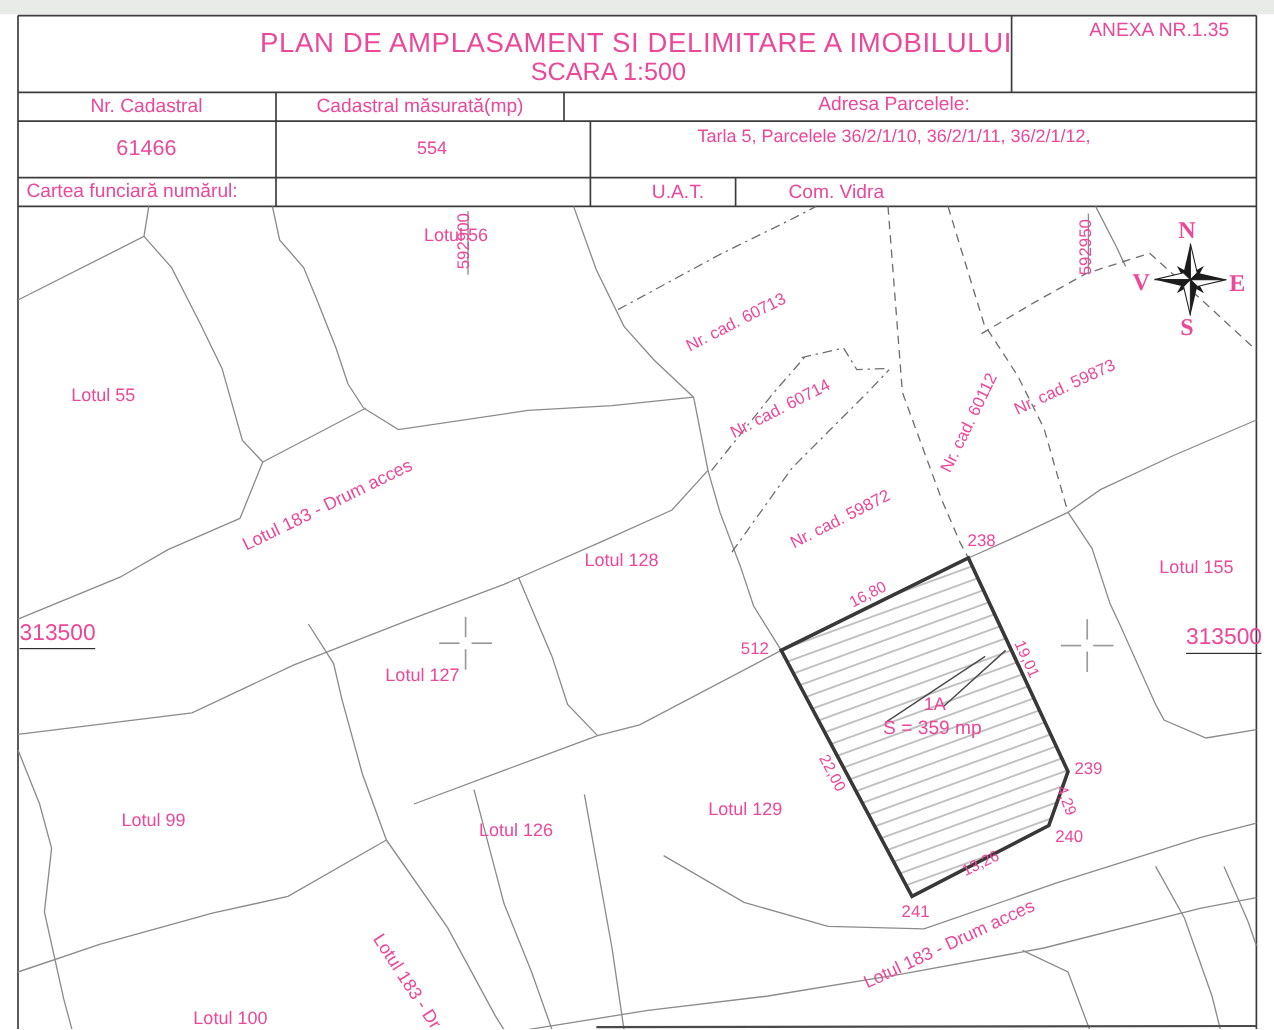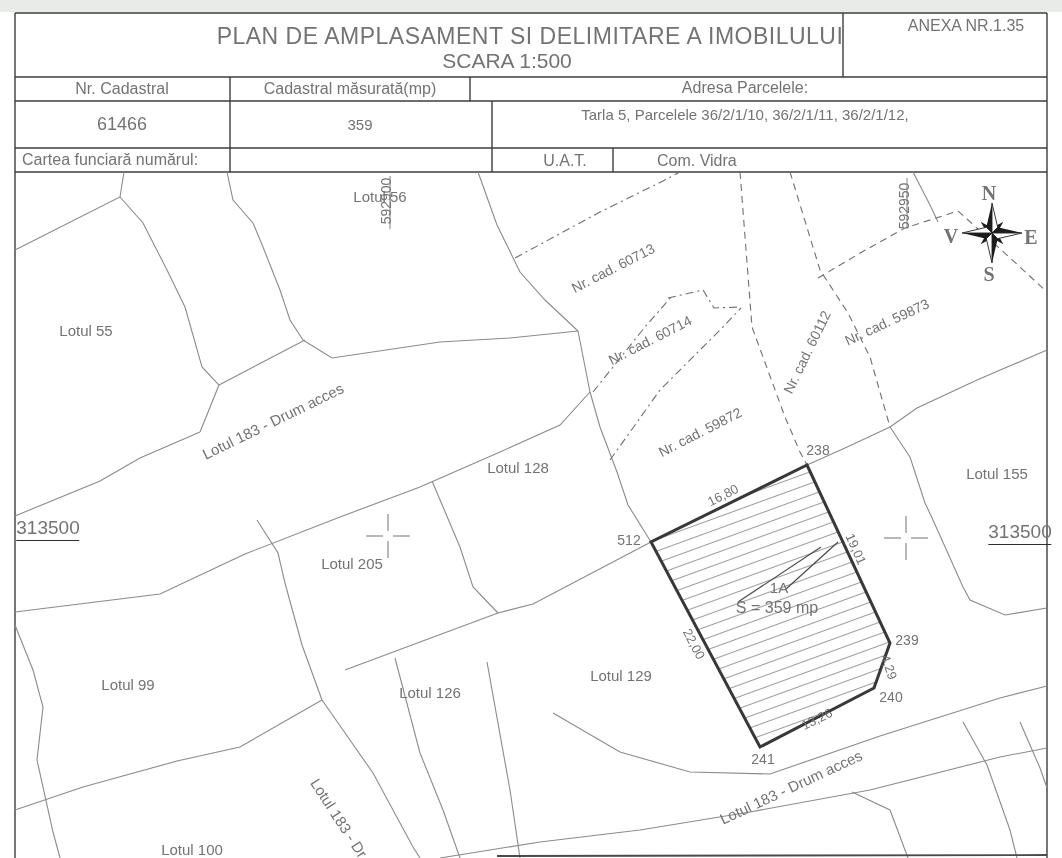--- a/index.html
+++ b/index.html
@@ -1,17 +1,17 @@
 <!DOCTYPE html>
 <html><head>
 <meta charset="utf-8">
 <style>
   html,body{margin:0;padding:0;background:#fff;}
   #page{position:relative;width:1062px;height:858px;background:#fff;overflow:hidden;
-        font-family:"Liberation Sans", sans-serif;color:#737373;}
+        font-family:"Liberation Sans", sans-serif;color:#ec4899;}
   .topstrip{position:absolute;left:0;top:0;width:1062px;height:12px;background:#e9ebe9;}
   .abs{position:absolute;}
   .ctr{transform:translate(-50%,-50%);}
   .hdr-title{position:absolute;left:530px;top:36px;transform:translate(-50%,-50%);
              font-size:23px;letter-spacing:.5px;white-space:nowrap;}
   .hdr-sub{position:absolute;left:507px;top:61px;transform:translate(-50%,-50%);
            font-size:21px;white-space:nowrap;}
   .anexa{position:absolute;left:966px;top:26px;transform:translate(-50%,-50%);
          font-size:16px;white-space:nowrap;}
   .tcell{position:absolute;font-size:16px;white-space:nowrap;}
@@ -129,35 +129,35 @@
   </svg>
 
   <div class="hdr-title">PLAN DE AMPLASAMENT SI DELIMITARE A IMOBILULUI</div>
   <div class="hdr-sub">SCARA 1:500</div>
   <div class="anexa">ANEXA NR.1.35</div>
 
   <div class="tcell ctr abs" style="left:122px;top:89px">Nr. Cadastral</div>
   <div class="tcell ctr abs" style="left:350px;top:89px">Cadastral măsurată(mp)</div>
   <div class="tcell ctr abs" style="left:745px;top:88px">Adresa Parcelele:</div>
   <div class="tcell ctr abs" style="left:122px;top:124px;font-size:18px">61466</div>
-  <div class="tcell ctr abs" style="left:360px;top:124px;font-size:15px">359</div>
+  <div class="tcell ctr abs" style="left:360px;top:124px;font-size:15px">554</div>
   <div class="tcell ctr abs" style="left:745px;top:114px;font-size:15px">Tarla 5, Parcelele 36/2/1/10, 36/2/1/11, 36/2/1/12,</div>
   <div class="tcell abs" style="left:22px;top:151px">Cartea funciară numărul:</div>
   <div class="tcell ctr abs" style="left:565px;top:161px">U.A.T.</div>
   <div class="tcell abs" style="left:657px;top:152px">Com. Vidra</div>
 
   <div class="mlabel sm" style="left:386px;top:201px;--r:-90deg">592900</div>
   <div class="mlabel sm" style="left:904px;top:206px;--r:-90deg">592950</div>
   <div class="mlabel gridlab" style="left:48px;top:529px">313500</div>
   <div class="mlabel gridlab" style="left:1020px;top:533px">313500</div>
 
   <div class="mlabel" style="left:380px;top:196px">Lotul 56</div>
   <div class="mlabel" style="left:86px;top:330px">Lotul 55</div>
   <div class="mlabel" style="left:518px;top:467px">Lotul 128</div>
-  <div class="mlabel" style="left:352px;top:563px">Lotul 205</div>
+  <div class="mlabel" style="left:352px;top:563px">Lotul 127</div>
   <div class="mlabel" style="left:997px;top:473px">Lotul 155</div>
   <div class="mlabel" style="left:128px;top:684px">Lotul 99</div>
   <div class="mlabel" style="left:621px;top:675px">Lotul 129</div>
   <div class="mlabel" style="left:430px;top:692px">Lotul 126</div>
   <div class="mlabel" style="left:192px;top:849px">Lotul 100</div>
 
   <div class="mlabel" style="left:273px;top:421px;--r:-26deg">Lotul 183 - Drum acces</div>
   <div class="mlabel" style="left:339px;top:818px;--r:57deg">Lotul 183 - Dr</div>
   <div class="mlabel" style="left:791px;top:787px;--r:-25deg">Lotul 183 - Drum acces</div>
 

